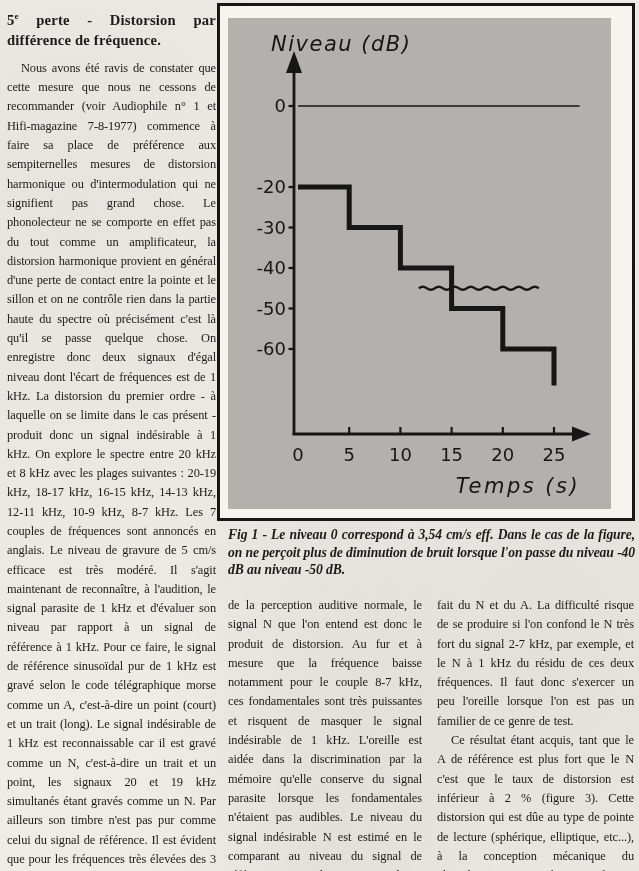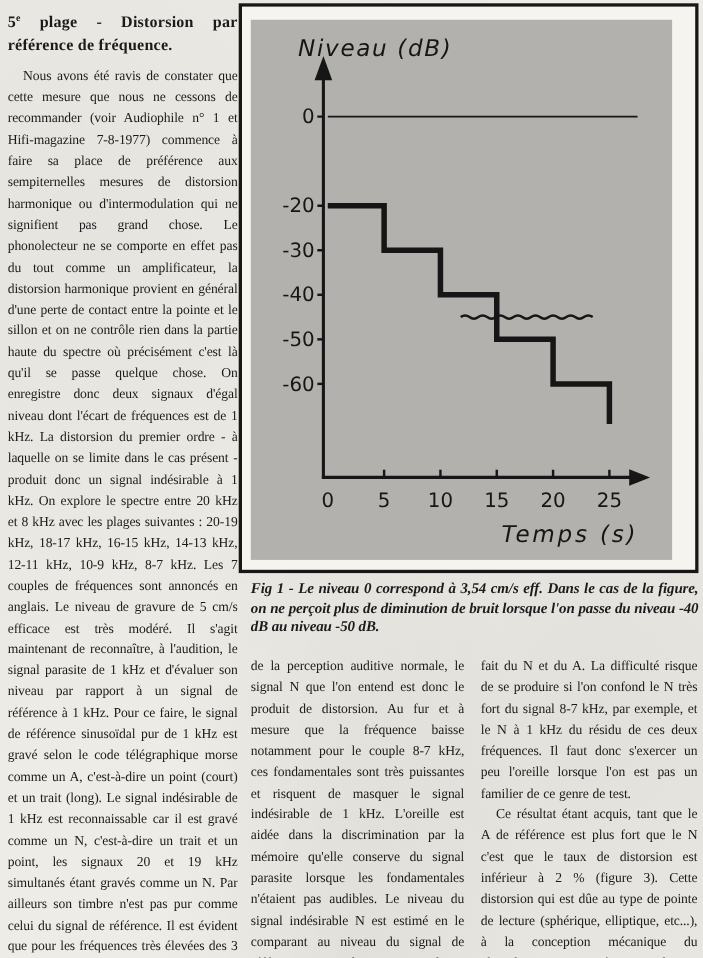--- a/index.html
+++ b/index.html
@@ -29,21 +29,21 @@
          font-weight:bold;font-style:italic;font-size:13.6px;line-height:17.6px;
          text-align:justify;text-align-last:left;letter-spacing:-0.1px;margin:0;}
   #mid-col{left:228px;top:596px;width:194px;height:275px;}
   #right-col{left:437px;top:596px;width:197px;height:275px;}
   #right-col .para-end{text-align-last:left;}
 </style>
 </head>
 <body>
 
 <div class="col" id="left-col">
-  <h1 id="article-heading"><span>5</span><sup>e</sup><span> plage - Distorsion par référence de fréquence.</span></h1>
+  <h1 id="article-heading"><span>5</span><sup>e</sup><span> perte - Distorsion par différence de fréquence.</span></h1>
   <p class="indent">Nous avons été ravis de constater que cette mesure que nous ne cessons de recommander (voir Audiophile n° 1 et Hifi-magazine 7-8-1977) commence à faire sa place de préférence aux sempiternelles mesures de distorsion harmonique ou d'intermodulation qui ne signifient pas grand chose. Le phonolecteur ne se comporte en effet pas du tout comme un amplificateur, la distorsion harmonique provient en général d'une perte de contact entre la pointe et le sillon et on ne contrôle rien dans la partie haute du spectre où précisément c'est là qu'il se passe quelque chose. On enregistre donc deux signaux d'égal niveau dont l'écart de fréquences est de 1 kHz. La distorsion du premier ordre - à laquelle on se limite dans le cas présent - produit donc un signal indésirable à 1 kHz. On explore le spectre entre 20 kHz et 8 kHz avec les plages suivantes : 20-19 kHz, 18-17 kHz, 16-15 kHz, 14-13 kHz, 12-11 kHz, 10-9 kHz, 8-7 kHz. Les 7 couples de fréquences sont annoncés en anglais. Le niveau de gravure de 5 cm/s efficace est très modéré. Il s'agit maintenant de reconnaître, à l'audition, le signal parasite de 1 kHz et d'évaluer son niveau par rapport à un signal de référence à 1 kHz. Pour ce faire, le signal de référence sinusoïdal pur de 1 kHz est gravé selon le code télégraphique morse comme un A, c'est-à-dire un point (court) et un trait (long). Le signal indésirable de 1 kHz est reconnaissable car il est gravé comme un N, c'est-à-dire un trait et un point, les signaux 20 et 19 kHz simultanés étant gravés comme un N. Par ailleurs son timbre n'est pas pur comme celui du signal de référence. Il est évident que pour les fréquences très élevées des 3 premiers couples on n'entend pas en général les fondamentales qui sont hors</p>
 </div>
 
 <div id="figure-frame">
   <svg id="chart-svg" width="412" height="512" viewBox="0 0 412 512">
       <rect x="8" y="12" width="383" height="491" fill="#b3b1ad"></rect>
       <path d="M78.0 100.0 L359.6 100.0" fill="none" stroke="#161616" stroke-width="1.6" stroke-linejoin="miter" stroke-linecap="butt"></path>
       <path d="M78.0 181.0 L129.2 181.0 L129.2 221.5 L180.4 221.5 L180.4 262.0 L231.6 262.0 L231.6 302.5 L282.8 302.5 L282.8 343.0 L334.0 343.0 L334.0 379.4" fill="none" stroke="#161616" stroke-width="5" stroke-linejoin="miter" stroke-linecap="butt"></path>
       <path d="M198.832 282.25 q4 -3 8 0 q4 3 8 0 q4 -3 8 0 q4 3 8 0 q4 -3 8 0 q4 3 8 0 q4 -3 8 0 q4 3 8 0 q4 -3 8 0 q4 3 8 0 q4 -3 8 0 q4 3 8 0 q4 -3 8 0 q4 3 8 0 q4 -3 8 0" fill="none" stroke="#161616" stroke-width="2.2" stroke-linejoin="miter" stroke-linecap="butt"></path>
       <line x1="74" y1="53" x2="74" y2="429" stroke="#161616" stroke-width="2.8"></line>
@@ -78,15 +78,15 @@
     </svg>
 </div>
 
 <p id="figure-caption">Fig 1 - Le niveau 0 correspond à 3,54 cm/s eff. Dans le cas de la figure, on ne perçoit plus de diminution de bruit lorsque l'on passe du niveau -40 dB au niveau -50 dB.</p>
 
 <div class="col" id="mid-col">
   <p>de la perception auditive normale, le signal N que l'on entend est donc le produit de distorsion. Au fur et à mesure que la fréquence baisse notamment pour le couple 8-7 kHz, ces fondamentales sont très puissantes et risquent de masquer le signal indésirable de 1 kHz. L'oreille est aidée dans la discrimination par la mémoire qu'elle conserve du signal parasite lorsque les fondamentales n'étaient pas audibles. Le niveau du signal indésirable N est estimé en le comparant au niveau du signal de référence A. La discrimination des 2 signaux est facile du</p>
 </div>
 
 <div class="col" id="right-col">
-  <p class="para-end">fait du N et du A. La difficulté risque de se produire si l'on confond le N très fort du signal 8-7 kHz, par exemple, et le N à 1 kHz du résidu de ces deux fréquences. Il faut donc s'exercer un peu l'oreille lorsque l'on est pas un familier de ce genre de test.</p>
+  <p class="para-end">fait du N et du A. La difficulté risque de se produire si l'on confond le N très fort du signal 2-7 kHz, par exemple, et le N à 1 kHz du résidu de ces deux fréquences. Il faut donc s'exercer un peu l'oreille lorsque l'on est pas un familier de ce genre de test.</p>
   <p class="indent">Ce résultat étant acquis, tant que le A de référence est plus fort que le N c'est que le taux de distorsion est inférieur à 2 % (figure 3). Cette distorsion qui est dûe au type de pointe de lecture (sphérique, elliptique, etc...), à la conception mécanique du phonolecteur, à l'usure</p>
 </div>
 
 </body></html>

